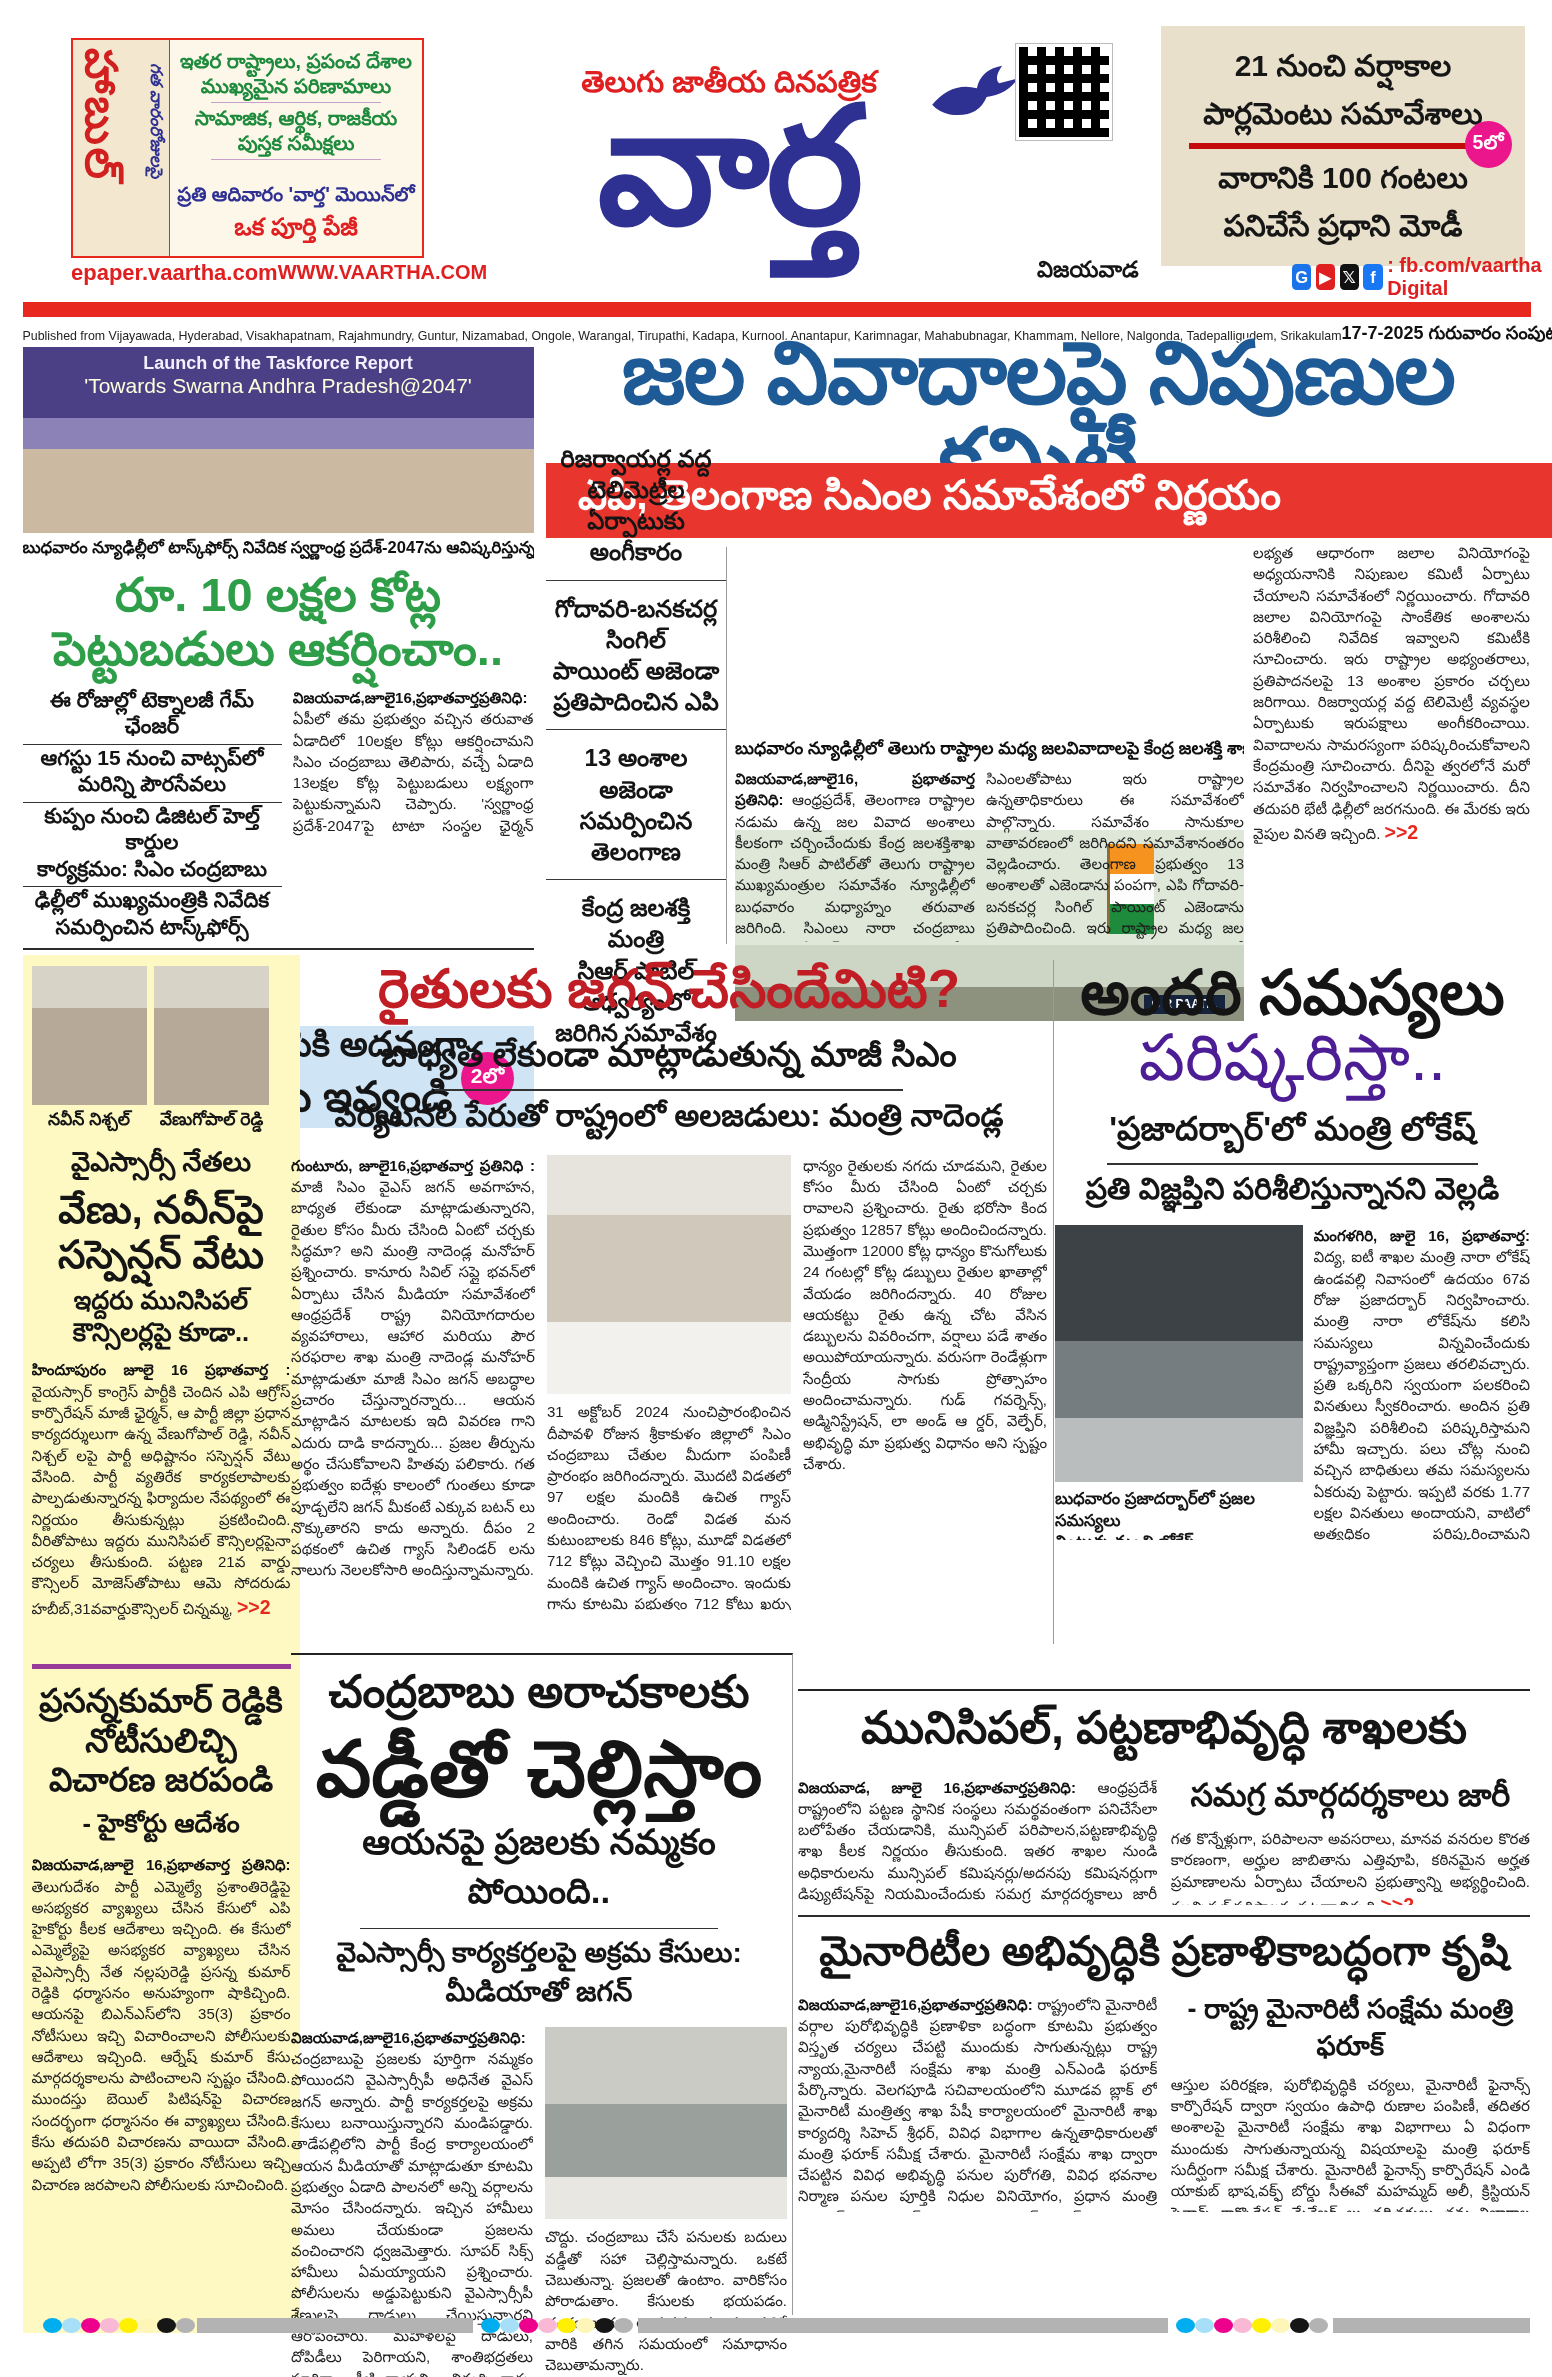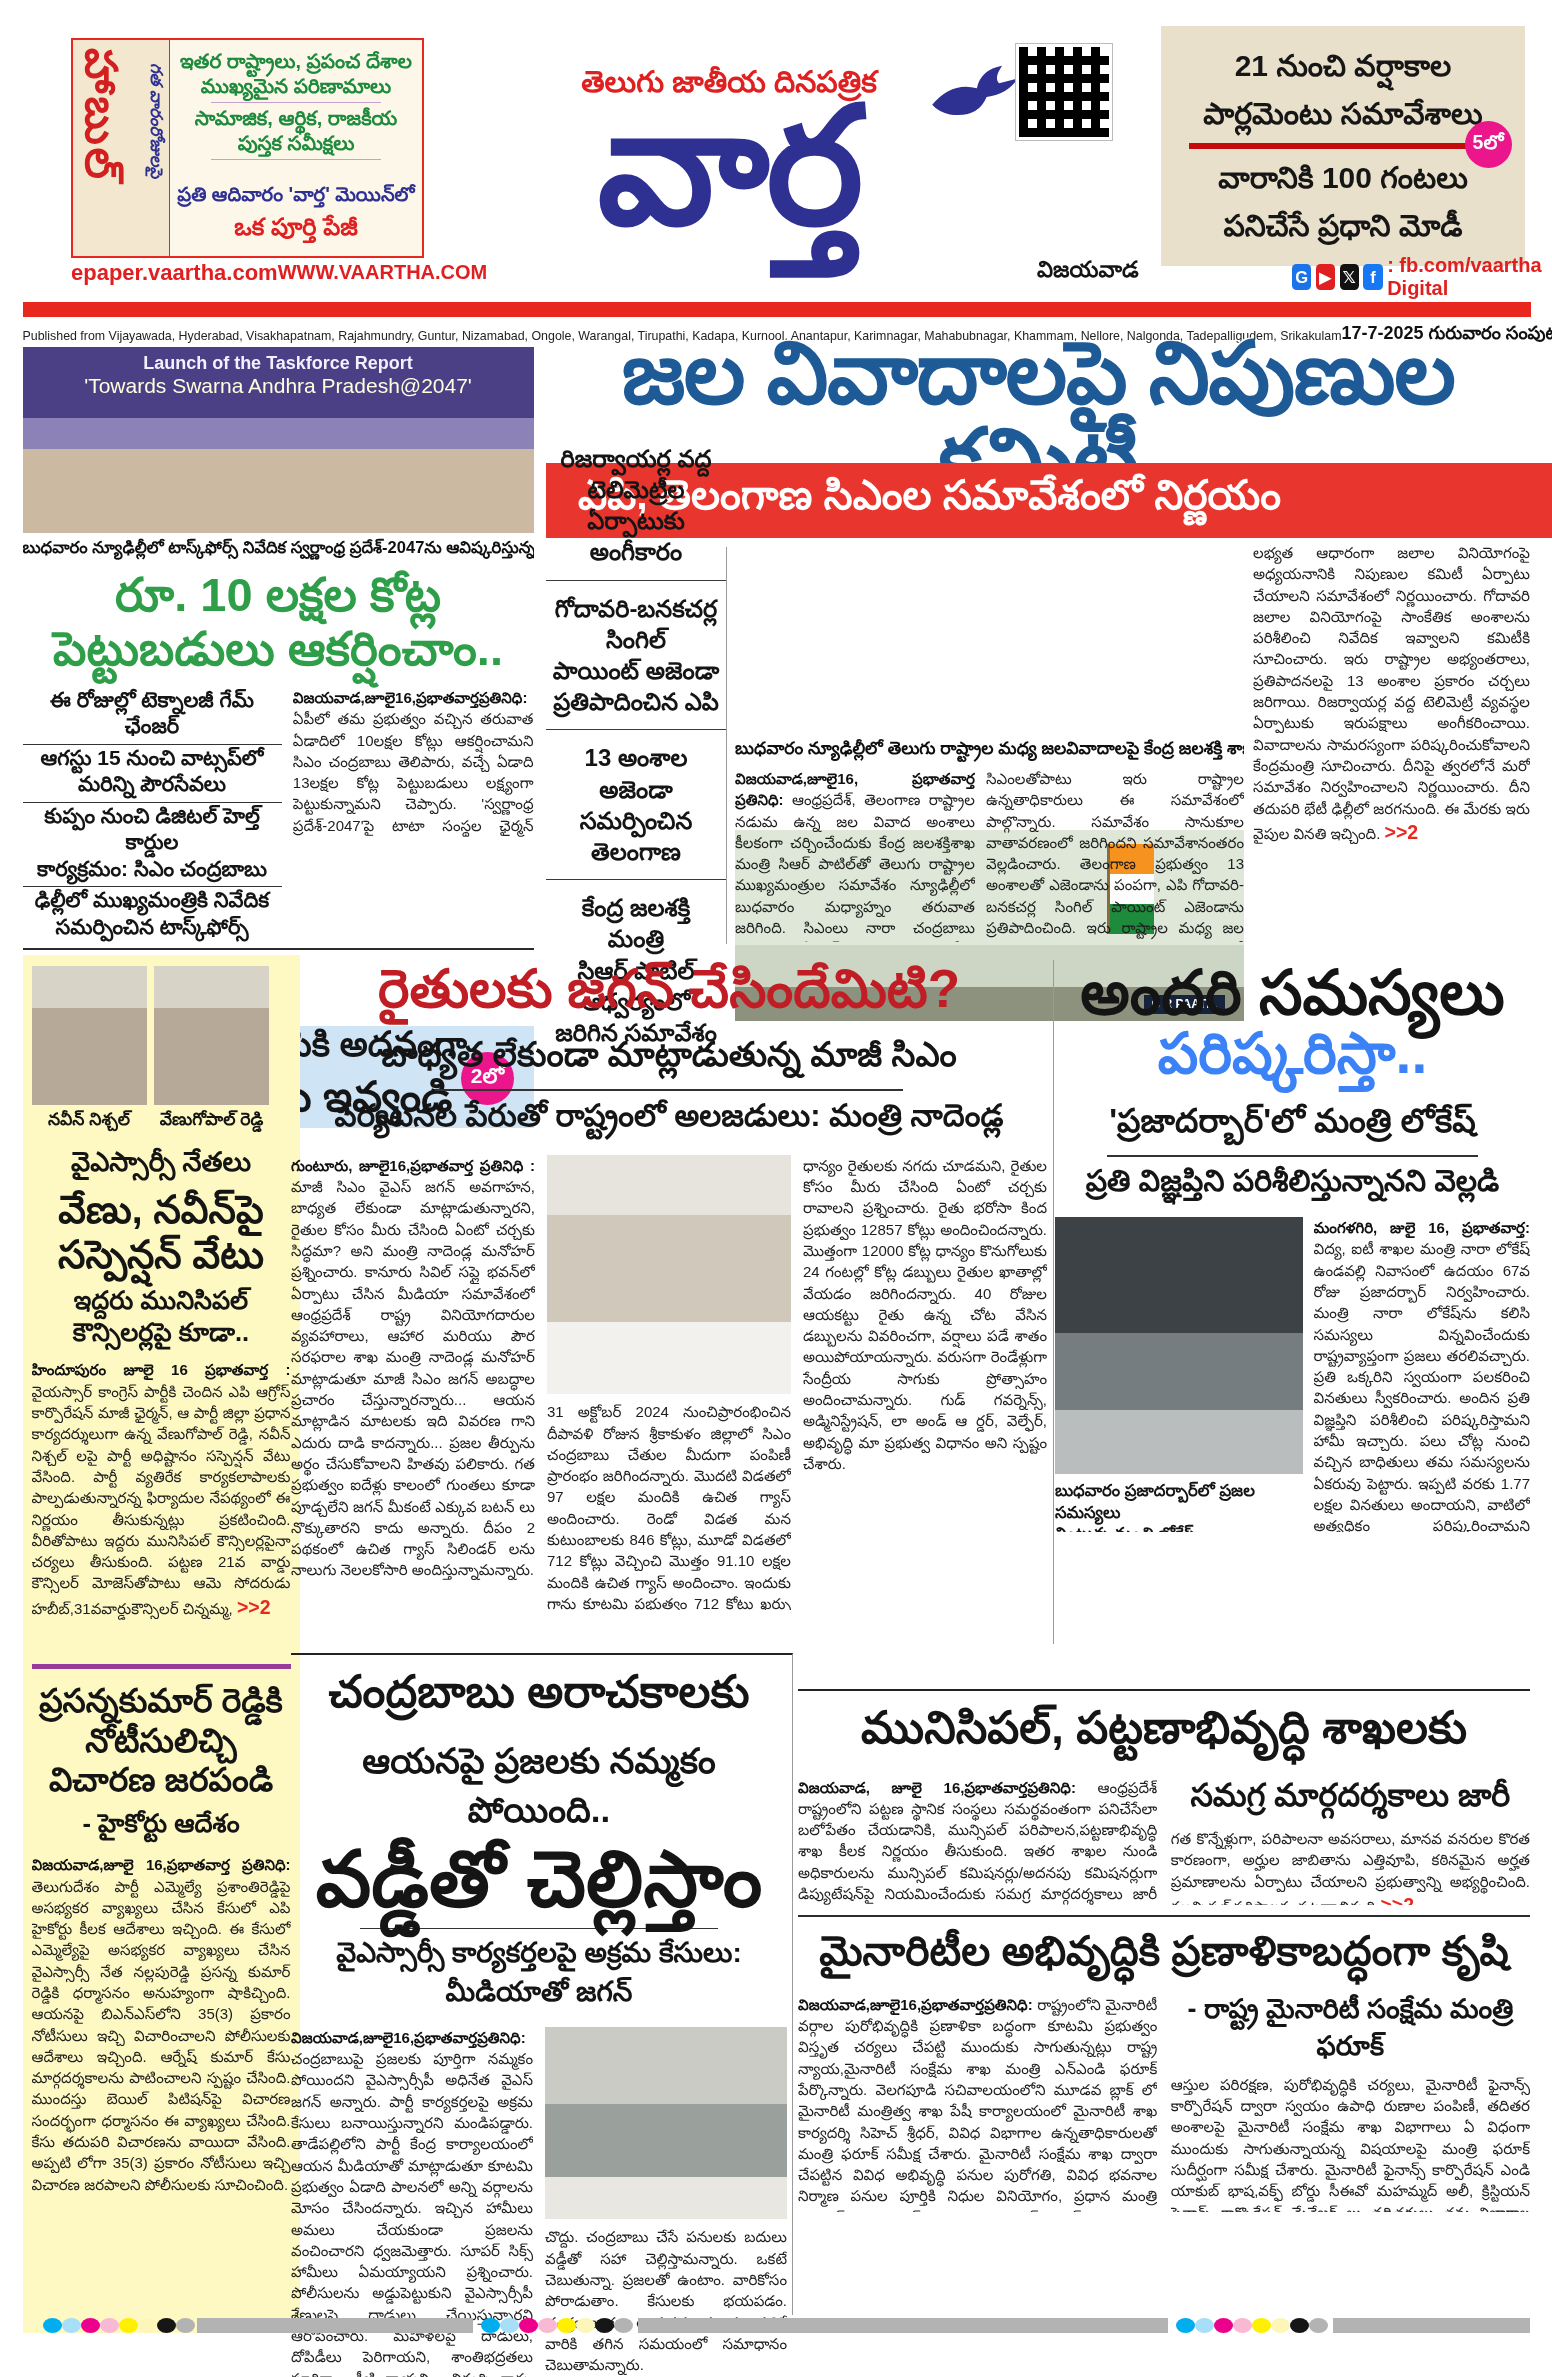--- a/index.html
+++ b/index.html
@@ -72,21 +72,21 @@
   .deckitem:last-child{border-bottom:none;}
   .subhead{font-weight:800;text-align:center;line-height:1.25;}
   .saski{background:#cfe4f5;position:relative;display:flex;flex-direction:column;justify-content:center;align-items:center;}
   .saski .s1{font-size:35px;font-weight:800;}
   .saski .s2{font-size:42px;font-weight:800;}
   .badge2{position:absolute;right:19.5px;top:25.5px;width:53px;height:53px;border-radius:50%;background:#ec168c;
           color:#fff;font-weight:800;font-size:21px;display:flex;align-items:center;justify-content:center;}
   .pinkbox{background:#fef9c3;padding:10.5px 9px;overflow:hidden;}
   .h-red{color:#c01d25;font-weight:800;font-size:53px;line-height:1.1;}
   .h-black-big{color:#141414;font-weight:800;font-size:62px;line-height:1.05;}
-  .h-purple{color:#3b82f6;font-weight:700;font-size:57px;line-height:1.0;}
+  .h-purple{color:#4c1d95;font-weight:400;font-size:65px;line-height:1.0;}
   .h-pink{color:#ec168c;font-weight:800;font-size:84px;line-height:1.0;}
   .thinrule{height:1.5px;background:#333;margin:7.5px auto;}
   .purplebar{height:4.5px;background:#993b99;margin:12px 0;}
   .dot{display:inline-block;width:19px;height:15px;border-radius:50%;margin:0;}
   .graybar{background:#b3b3b3;height:15px;}
 </style>
 </head>
 <body>
 
 <div class="page">
@@ -280,22 +280,22 @@
       </div>
       <div class="bodytxt" style="flex:1;">
         <span class="dateline">మంగళగిరి, జులై 16, ప్రభాతవార్త:</span><span> విద్య, ఐటీ శాఖల మంత్రి నారా లోకేష్ ఉండవల్లి నివాసంలో ఉదయం 67వ రోజు ప్రజాదర్బార్ నిర్వహించారు. మంత్రి నారా లోకేష్‌ను కలిసి సమస్యలు విన్నవించేందుకు రాష్ట్రవ్యాప్తంగా ప్రజలు తరలివచ్చారు. ప్రతి ఒక్కరిని స్వయంగా పలకరించి వినతులు స్వీకరించారు. అందిన ప్రతి విజ్ఞప్తిని పరిశీలించి పరిష్కరిస్తామని హామీ ఇచ్చారు. పలు చోట్ల నుంచి వచ్చిన బాధితులు తమ సమస్యలను ఏకరువు పెట్టారు. ఇప్పటి వరకు 1.77 లక్షల వినతులు అందాయని, వాటిలో అత్యధికం పరిష్కరించామని తెలిపారు. భూ సమస్యలపై అధికారులతో మాట్లాడి న్యాయం చేస్తామన్నారు. ఒక మహిళ తన భర్తపై కేసులు నమోదు చేయడంతో పాటు చంపుతామని బెదిరిస్తున్నారని ఆవేదన వ్యక్తంచేశారు. ఆంధ్ర ప్రదేశ్ రాష్ట్ర గృహా నిర్మాణ సంస్థలో</span>
         
       </div>
     </div>
   </div>
 
   <div class="abs" style="left:291px;top:1653px;width:496px;height:660px;border-top:2.3px solid #222;border-right:0.8px solid #9a9a9a;padding-right:4.5px;">
     <div class="center" style="font-weight:800;font-size:45px;margin-top:10.5px;">చంద్రబాబు అరాచకాలకు</div>
+    <div class="center" style="font-weight:800;font-size:78px;line-height:1.05;">వడ్డీతో చెల్లిస్తాం</div>
     <div class="center" style="font-weight:800;font-size:35px;margin-top:12px;">ఆయనపై ప్రజలకు నమ్మకం పోయింది..</div>
-    <div class="center" style="font-weight:800;font-size:78px;line-height:1.05;">వడ్డీతో చెల్లిస్తాం</div>
     <div class="thinrule" style="width:72%;"></div>
     <div class="center" style="font-weight:800;font-size:28px;">వైఎస్సార్సీ కార్యకర్తలపై అక్రమ కేసులు: మీడియాతో జగన్</div>
     <div style="display:flex;gap:12px;margin-top:12px;height:376px;overflow:hidden;">
       <div class="bodytxt" style="flex:1;">
         <span class="dateline">విజయవాడ,జూలై16,ప్రభాతవార్తప్రతినిధి:</span><span> చంద్రబాబుపై ప్రజలకు పూర్తిగా నమ్మకం పోయిందని వైఎస్సార్సీపీ అధినేత వైఎస్ జగన్ అన్నారు. పార్టీ కార్యకర్తలపై అక్రమ కేసులు బనాయిస్తున్నారని మండిపడ్డారు. తాడేపల్లిలోని పార్టీ కేంద్ర కార్యాలయంలో ఆయన మీడియాతో మాట్లాడుతూ కూటమి ప్రభుత్వం ఏడాది పాలనలో అన్ని వర్గాలను మోసం చేసిందన్నారు. ఇచ్చిన హామీలు అమలు చేయకుండా ప్రజలను వంచించారని ధ్వజమెత్తారు. సూపర్ సిక్స్ హామీలు ఏమయ్యాయని ప్రశ్నించారు. పోలీసులను అడ్డుపెట్టుకుని వైఎస్సార్సీపీ శ్రేణులపై దాడులు చేయిస్తున్నారని ఆరోపించారు. మహిళలపై దాడులు, దోపిడీలు పెరిగాయని, శాంతిభద్రతలు పూర్తిగా క్షీణించాయని విమర్శించారు. 35(3) ప్రకారం నోటీసులు ఇవ్వకుండా అరెస్టులు చేస్తున్నారని అన్నారు. పేదలకు ఇళ్ల పట్టాలు ఇవ్వకుండా వేధిస్తున్నారని ఆగ్రహం వ్యక్తం చేశారు. పోలీసుల వ్యవహారశైలిని తప్పుబట్టారు. వాలంటీర్ల వ్యవస్థను నిర్వీర్యం చేశారని ధ్వజమెత్తారు. లోగా 35(3) ప్రకారం పిటిషన్ దాఖలు చేస్తామన్నారు.</span>
       </div>
       <div style="flex:1;overflow:hidden;">
         <div class="photo ph-jagan" style="width:100%;height:192px;margin-bottom:7.5px;"></div>
         <div class="bodytxt">చొద్దు. చంద్రబాబు చేసే పనులకు బదులు వడ్డీతో సహా చెల్లిస్తామన్నారు. ఒకటే చెబుతున్నా. ప్రజలతో ఉంటాం. వారికోసం పోరాడుతాం. కేసులకు భయపడం. చంద్రబాబుకు, ఆయనకు వత్తాసు పలికే వారికి తగిన సమయంలో సమాధానం చెబుతామన్నారు.</div>
       </div>

